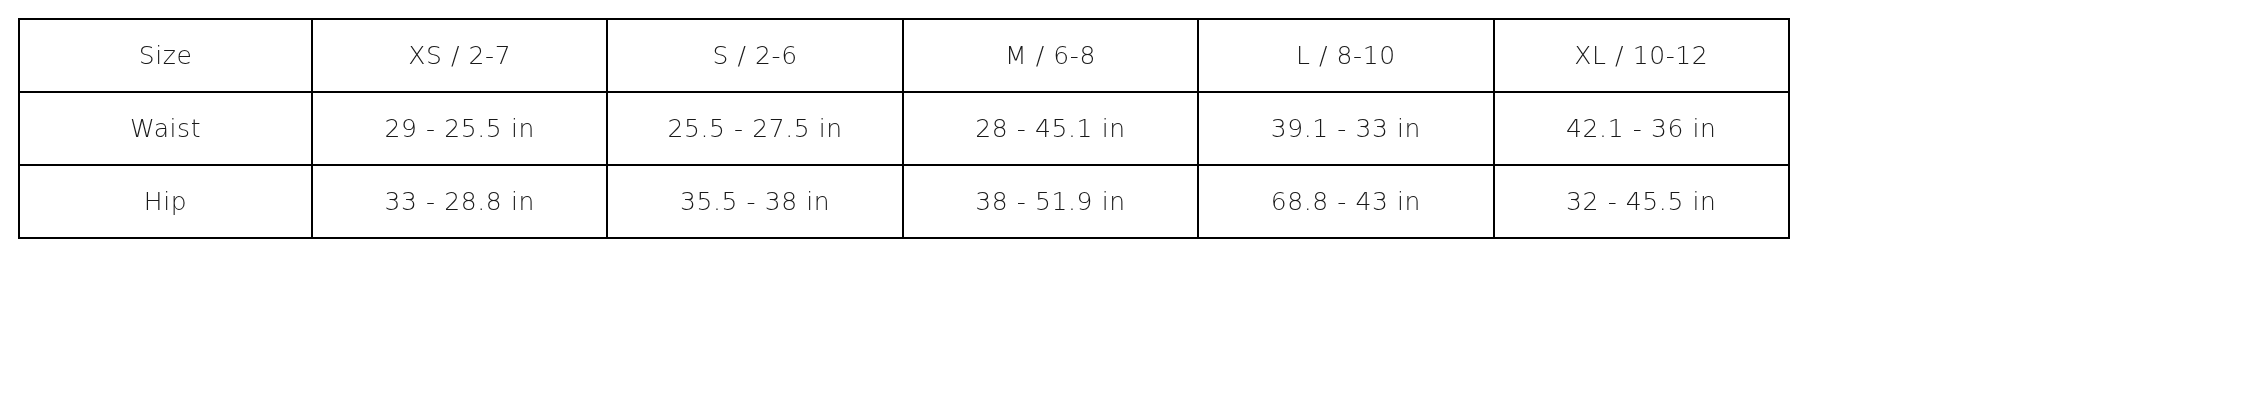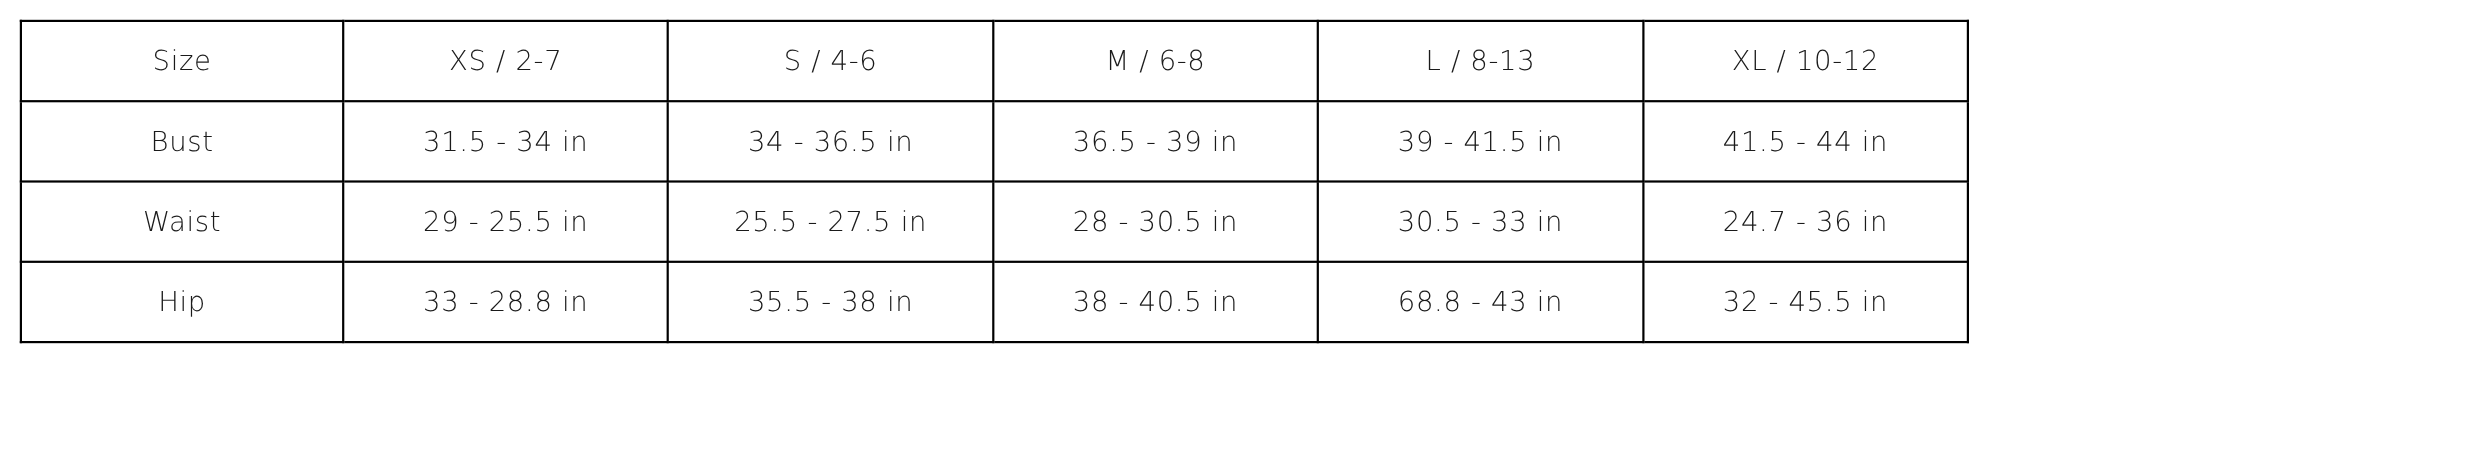--- a/index.html
+++ b/index.html
@@ -72,87 +72,67 @@
       </colgroup>
       <tbody>
         <tr>
           <td>
             <span class="cell-label">Size</span>
           </td>
           <td>
             <span class="cell-label">XS / 2-7</span>
           </td>
           <td>
-            <span class="cell-label">S / 4-6</span>
+            <span class="cell-label">S / 2-6</span>
           </td>
           <td>
             <span class="cell-label">M / 6-8</span>
           </td>
           <td>
-            <span class="cell-label">L / 8-13</span>
+            <span class="cell-label">L / 8-10</span>
           </td>
           <td>
             <span class="cell-label">XL / 10-12</span>
           </td>
         </tr>
 
-        <tr>
-          <td>
-            <span class="cell-label">Bust</span>
-          </td>
-          <td>
-            <span class="cell-value">31.5 - 34 in</span>
-          </td>
-          <td>
-            <span class="cell-value">34 - 36.5 in</span>
-          </td>
-          <td>
-            <span class="cell-value">36.5 - 39 in</span>
-          </td>
-          <td>
-            <span class="cell-value">39 - 41.5 in</span>
-          </td>
-          <td>
-            <span class="cell-value">41.5 - 44 in</span>
-          </td>
-        </tr>
 
         <tr>
           <td>
             <span class="cell-label">Waist</span>
           </td>
           <td>
             <span class="cell-value">29 - 25.5 in</span>
           </td>
           <td>
             <span class="cell-value">25.5 - 27.5 in</span>
           </td>
           <td>
-            <span class="cell-value">28 - 30.5 in</span>
+            <span class="cell-value">28 - 45.1 in</span>
           </td>
           <td>
-            <span class="cell-value">30.5 - 33 in</span>
+            <span class="cell-value">39.1 - 33 in</span>
           </td>
           <td>
-            <span class="cell-value">24.7 - 36 in</span>
+            <span class="cell-value">42.1 - 36 in</span>
           </td>
         </tr>
 
         <tr>
           <td>
             <span class="cell-label">Hip</span>
           </td>
           <td>
             <span class="cell-value">33 - 28.8 in</span>
           </td>
           <td>
             <span class="cell-value">35.5 - 38 in</span>
           </td>
           <td>
-            <span class="cell-value">38 - 40.5 in</span>
+            <span class="cell-value">38 - 51.9 in</span>
           </td>
           <td>
             <span class="cell-value">68.8 - 43 in</span>
           </td>
           <td>
             <span class="cell-value">32 - 45.5 in</span>
           </td>
         </tr>
       </tbody>
     </table>

